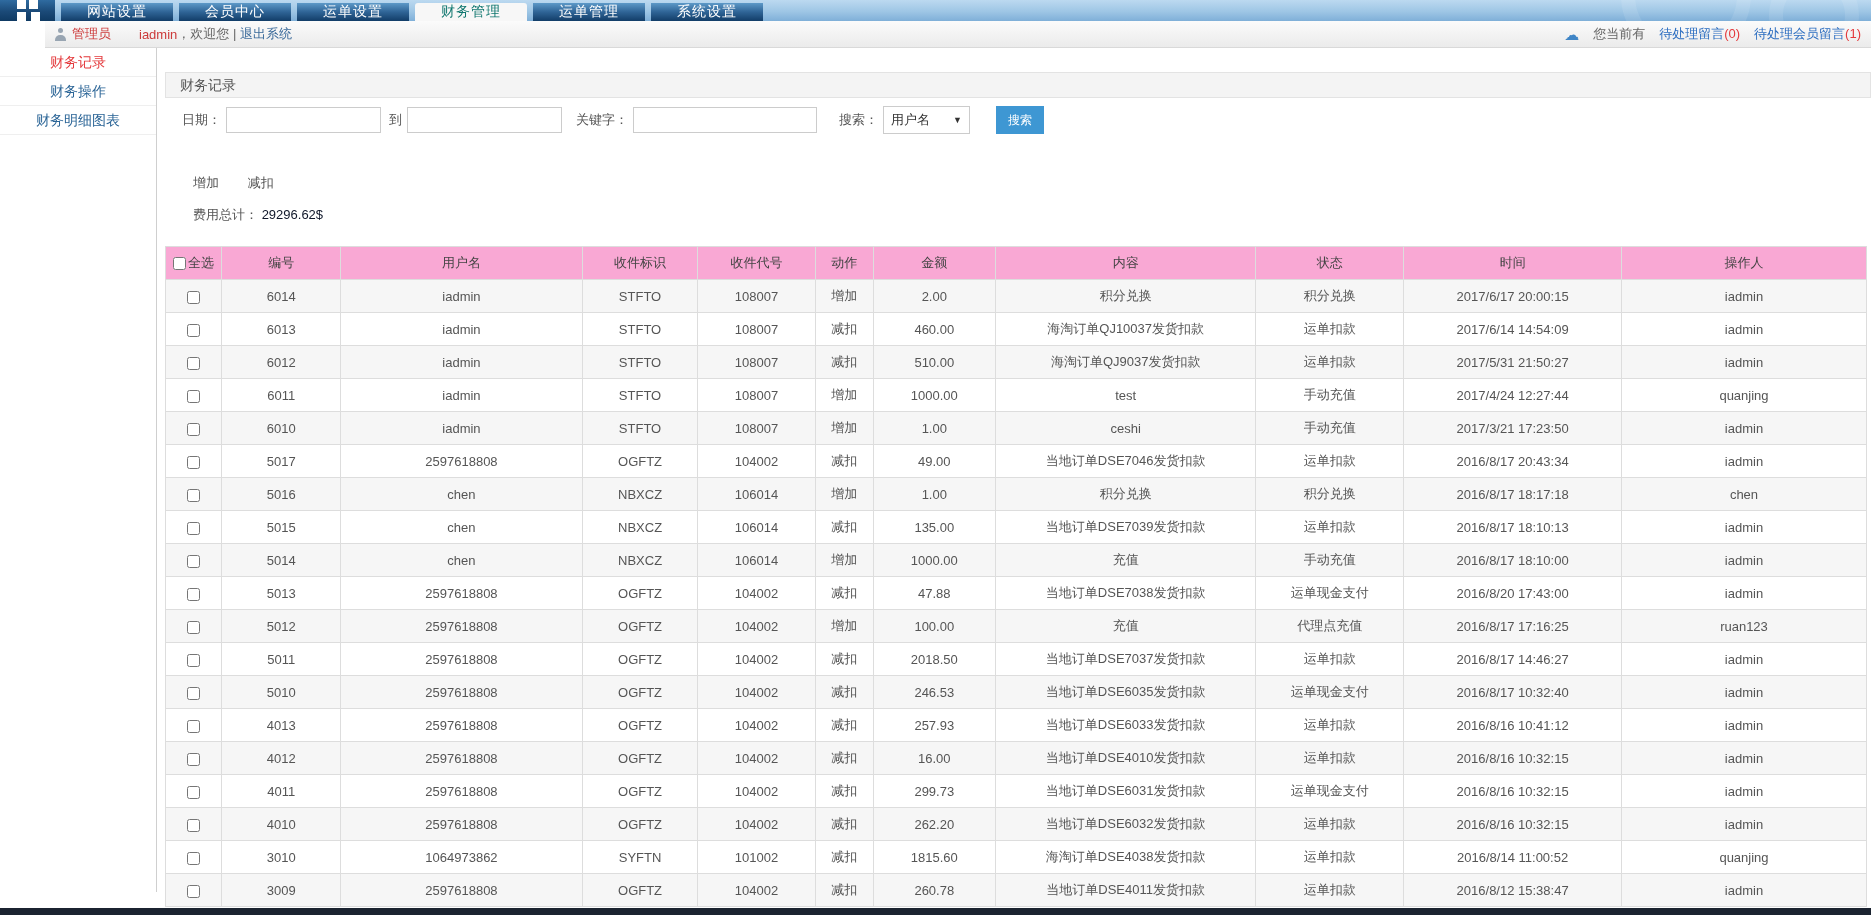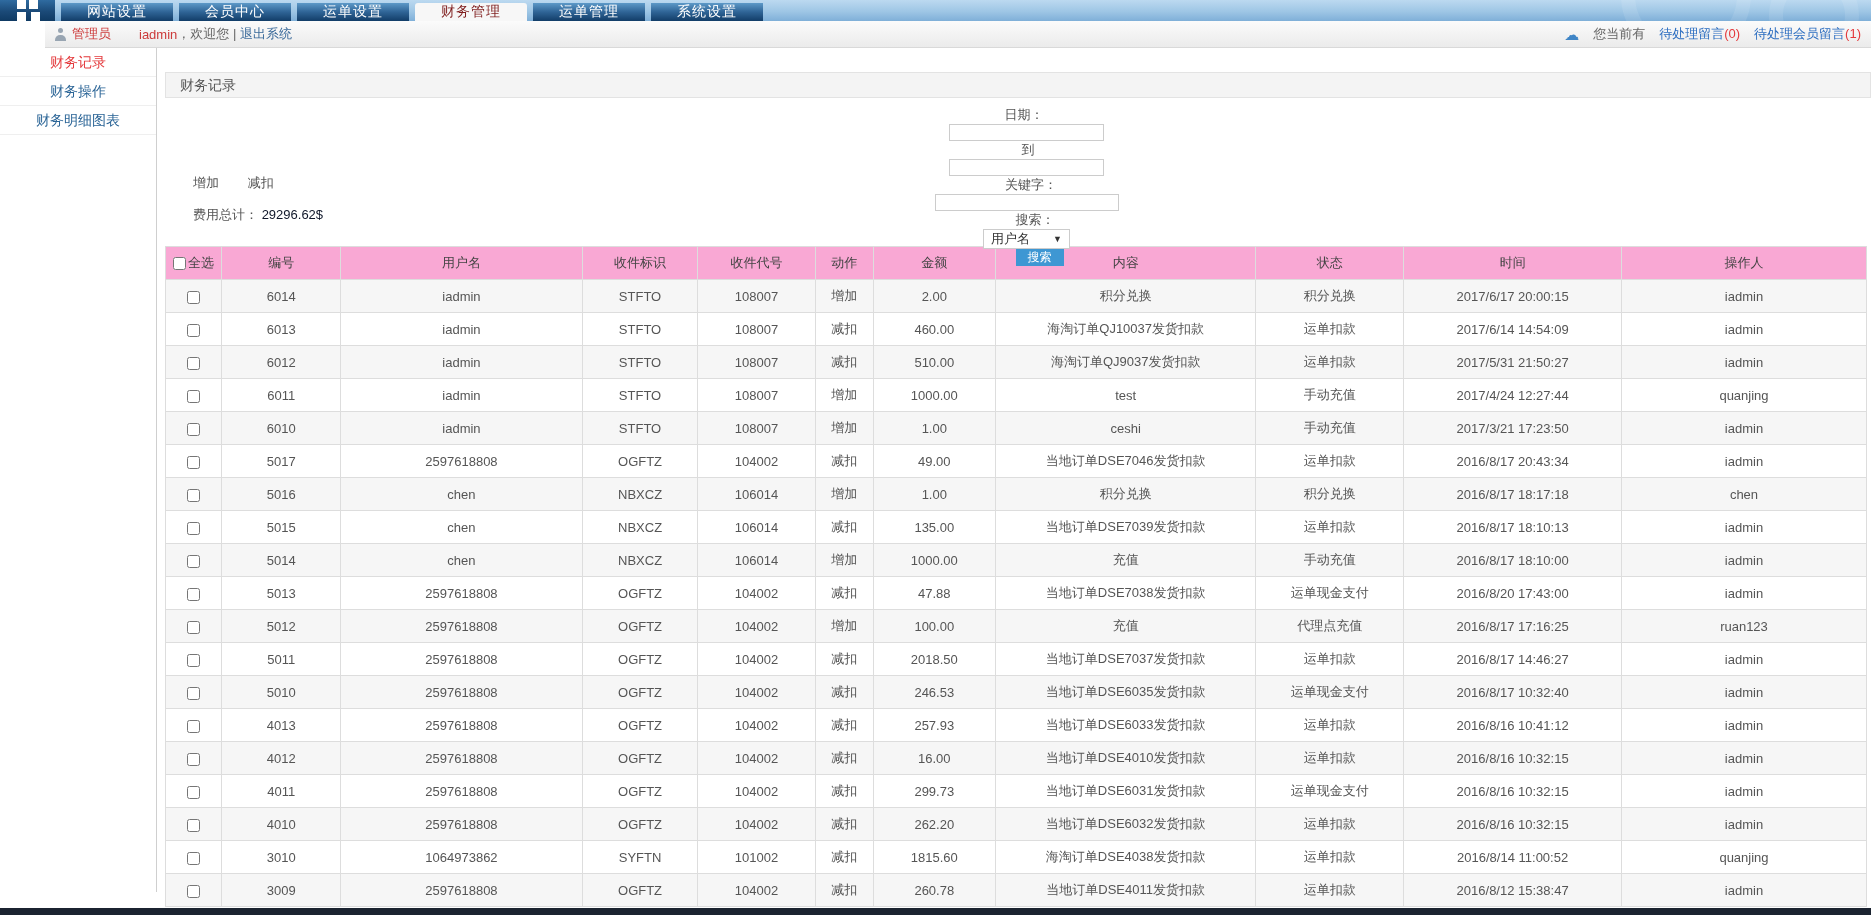--- a/index.html
+++ b/index.html
@@ -13,21 +13,21 @@
   .topnav .deco1 { width:130px; height:130px; right:120px; top:-70px; }
   .topnav .deco2 { width:90px; height:90px; right:12px; top:-30px; }
   .grid-btn { width:55px; background:linear-gradient(180deg,#2f6ba0 0%,#1b4a78 55%,#0f3a63 100%); display:flex; align-items:center; justify-content:center; cursor:pointer; }
   .grid-glyph { display:grid; grid-template-columns:9px 9px; grid-template-rows:9px 9px; gap:3px; }
   .grid-glyph i { background:#fff; display:block; }
   .grid-glyph i:nth-child(4) { transform:translate(2px,0); }
   .tabs { display:flex; margin-left:6px; }
   .tab { width:112px; margin-right:6px; display:flex; align-items:center; justify-content:center;
     background:linear-gradient(180deg,#5d99c8 0%,#2f6496 50%,#123d68 100%);
     color:#fff; font-size:14px; cursor:pointer; letter-spacing:1px; }
-  .tab.active { background:#f7f7f7; color:#7f1d1d; border-radius:3px 3px 0 0; }
+  .tab.active { background:#f7f7f7; color:#0f766e; border-radius:3px 3px 0 0; }
 
   
   .userbar { height:27px; background:linear-gradient(180deg,#fbfbfb,#ebebeb); border-bottom:1px solid #d9d9d9;
     display:flex; align-items:center; font-size:13px; color:#666; padding:0 10px;margin-left:45px; }
   .person-icon { width:11px; height:13px; position:relative; margin-right:6px; }
   .person-icon:before { content:""; position:absolute; left:3px; top:0; width:5px; height:5px; border-radius:50%; background:#98a5b2; }
   .person-icon:after { content:""; position:absolute; left:0; bottom:0; width:11px; height:6px; border-radius:5px 5px 0 0; background:#98a5b2; }
   .role { color:#cc3a3a; margin-right:28px; }
   .uname { color:#cc3a3a; }
   .welcome { color:#666; }
@@ -41,21 +41,21 @@
   .content { display:flex; height:844px; }
   .sidebar { width:157px; border-right:1px solid #cfcfcf; background:#fff; }
   .side-item { height:29px; line-height:29px; text-align:center; font-size:14px; color:#2a6496;
     border-bottom:1px solid #efefef; cursor:pointer; }
   .side-item.active { color:#e4393c; }
   .main { flex:1; padding-left:8px; }
 
   .panel-header { margin-top:24px; height:26px; line-height:24px; background:#f4f4f4;
     border:1px solid #e3e3e3; font-size:14px; color:#555; padding-left:14px; }
 
-  .filter-row { margin-top:8px; height:28px; display:flex; align-items:center; font-size:13px; color:#555; padding-left:17px;flex-direction:column; }
+  .filter-row { margin-top:8px; height:28px; display:flex; align-items:center; font-size:13px; color:#555; padding-left:17px; }
   .filter-row .lbl { margin-right:5px; }
   .txt-input { width:155px; height:26px; border:1px solid #ccc; background:#fff; padding:0 6px; font-size:13px; color:#333; outline:none; }
   .txt-input.kw { width:184px; }
   .to-lbl { margin:0 8px; }
   .kw-lbl { margin-left:14px; }
   .search-lbl { margin-left:22px; }
   .select-box { width:87px; height:28px; border:1px solid #ccc; background:#fff; display:flex; align-items:center;
     padding:0 7px; font-size:13px; color:#333; cursor:pointer; }
   .select-box .caret { margin-left:auto; font-size:9px; color:#333; }
   .search-btn { width:48px; height:28px; margin-left:26px; background:#3e97d3; color:#fff; border:none;

